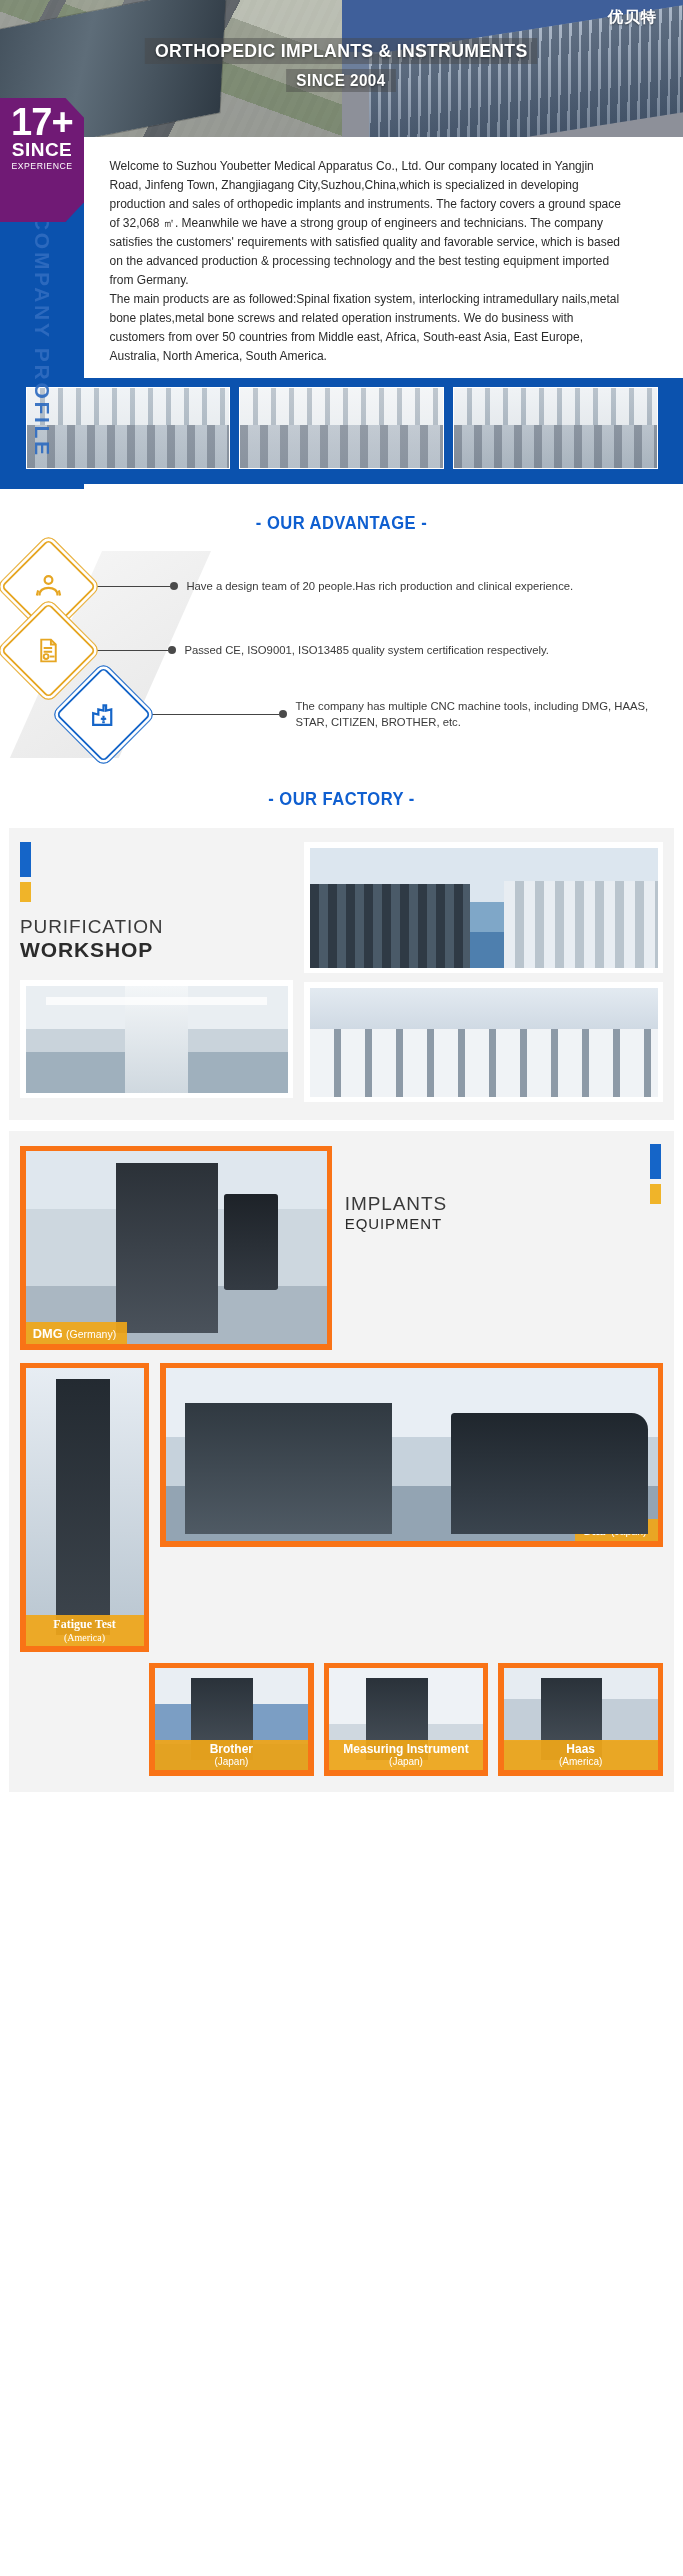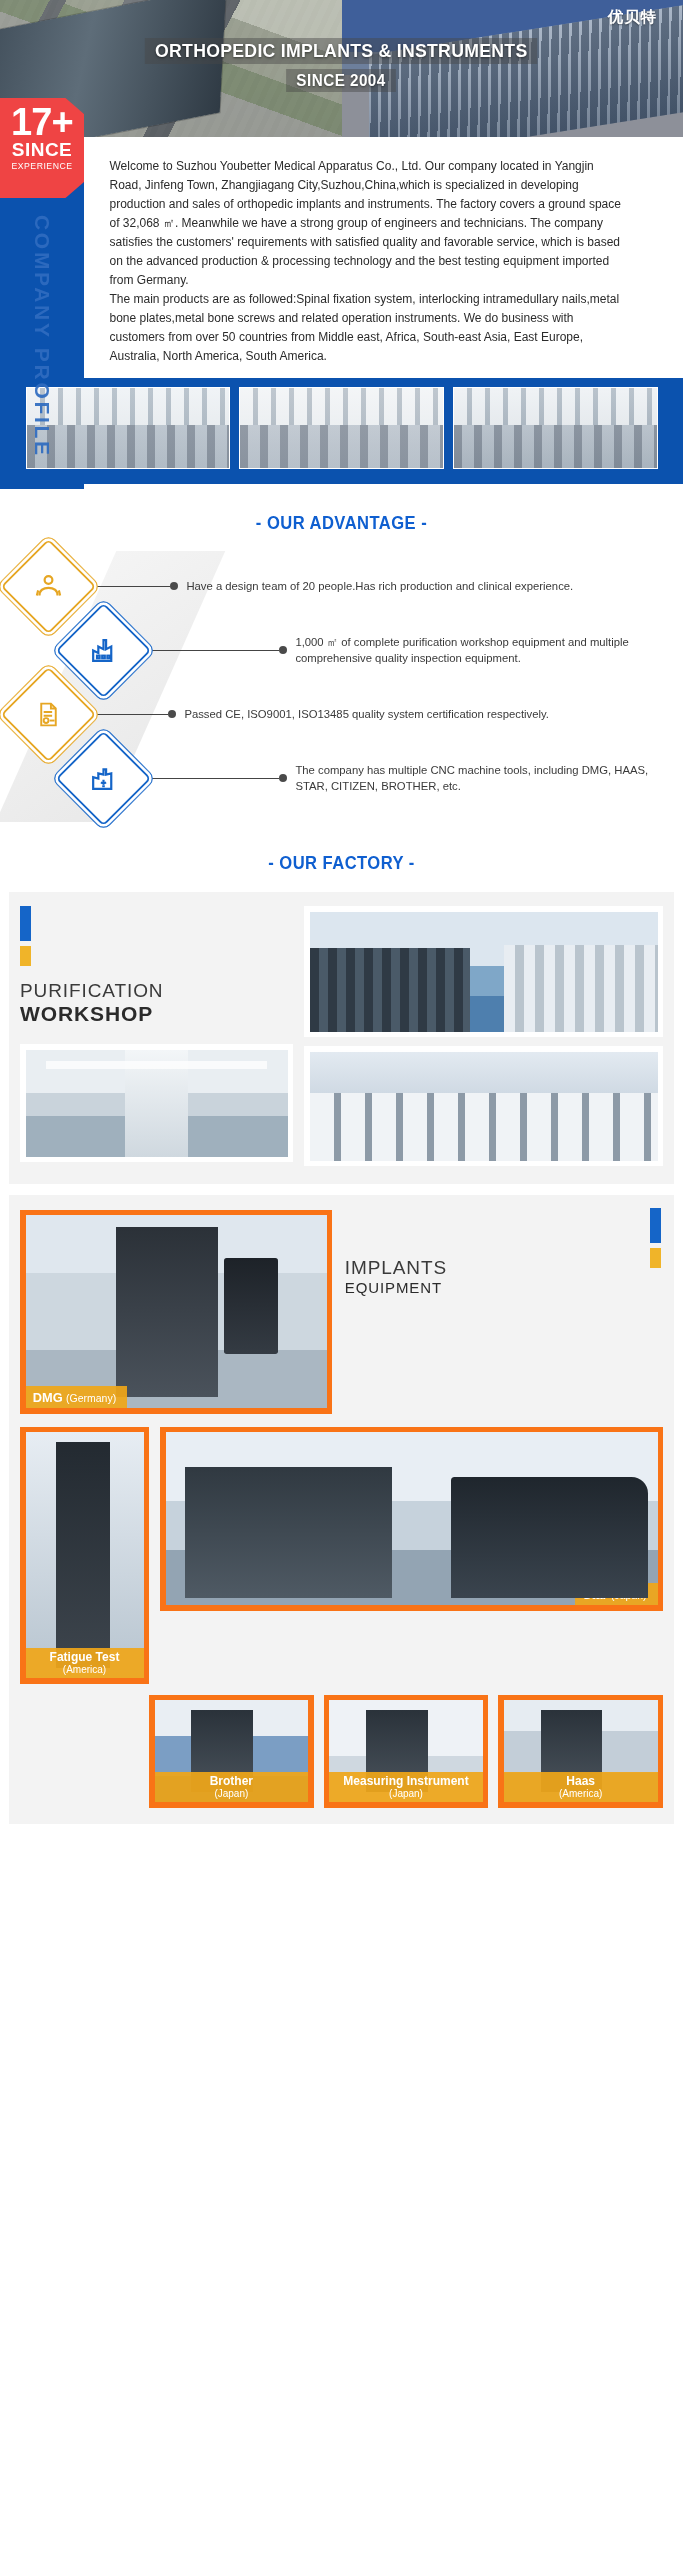--- a/index.html
+++ b/index.html
@@ -73,22 +73,22 @@
   .hero-caption .l1 { font-size:19px; letter-spacing:0.3px; }
   .hero-caption .l2 { font-size:16.4px; margin-top:5.5px; letter-spacing:0.5px; }
 
   
   .profile { position:relative; width:683px; background:#fff; padding-bottom:5.5px; }
   .profile-blue {
     position:absolute; left:0; top:0; width:84px; bottom:0;
     background:#0b52ae;
   }
   .years-badge {
-    position:absolute; left:0; top:-39px; width:84px; height:100px;
-    background:#ef4444; z-index:4;
+    position:absolute; left:0; top:-39px; width:84px; height:124px;
+    background:#701a75; z-index:4;
     clip-path:polygon(0 0, 78% 0, 100% 16%, 100% 84%, 78% 100%, 0 100%);
     color:#fff; text-align:center; padding-top:7.3px;
     box-shadow:1.8px 2.7px 5.5px rgba(0,0,0,.18);
   }
   .years-badge .num {
     font-size:38px; font-weight:bold; line-height:.92; letter-spacing:-0.9px;
     font-family:"Liberation Sans Narrow","Liberation Sans",sans-serif;
   }
   .years-badge .yr {
     font-size:19px; font-weight:bold; line-height:1; letter-spacing:0.5px;
@@ -202,22 +202,22 @@
     background:linear-gradient(#2b3138,#4a525b); }
   .dmg::after{ content:""; position:absolute; left:66%; top:22%; width:18%; height:50%;
     background:linear-gradient(#1d2228,#343b43); border-radius:2.7px; }
   .eq-right { flex:1; padding-top:47px; }
   .eq-h1 { font-size:19px; color:#3a3a3a; letter-spacing:0.9px;
            font-family:"Liberation Sans Narrow","Liberation Sans",sans-serif; }
   .eq-h2 { font-size:15px; color:#2b2b2b; font-weight:normal; letter-spacing:0.9px;
            font-family:"Liberation Sans Narrow","Liberation Sans",sans-serif; }
   .eq-ticks { position:absolute; right:12.8px; top:12.8px; }
   .eq-mid { display:flex; gap:11px; margin-top:12.8px; align-items:flex-start; }
-  .fatigue { width:118px; height:246px;
-    background:linear-gradient(#e7edf3,#b7c4cf); position:relative; }
+  .fatigue { width:118px; height:278px;
+    background:linear-gradient(#e7edf3,#b7c4cf); position:relative;font-family:Liberation Serif, serif; }
   .fatigue::before{ content:""; position:absolute; left:26%; top:4%; width:46%; height:92%;
     background:linear-gradient(#232a31,#3d454d); }
   .star { flex:1; height:173px;
     background:linear-gradient(#e8eef4 0 40%, #c6d2dc 40% 68%, #93a4b3 68%); position:relative; }
   .star::before{ content:""; position:absolute; left:4%; top:20%; width:42%; height:76%;
     background:linear-gradient(#303941,#4f5a64); }
   .star::after{ content:""; position:absolute; right:2%; top:26%; width:40%; height:70%;
     background:linear-gradient(#1f262d,#3a444e); border-radius:3.6px 16.4px 0 0; }
   .eq-bottom { display:flex; gap:10px; margin-top:11px; }
   .eq-bottom .eq-card { flex:1; }
@@ -274,33 +274,20 @@
           <circle cx="12" cy="7" r="3"></circle>
             <path d="M5 19c0-4 3-6 7-6s7 2 7 6"></path>
             <path d="M4 15l-1 4M20 15l1 4"></path>
         </svg>
       </div>
       <div class="connector" style="width:84px"></div>
       <div class="dot"></div>
       <div class="adv-text">Have a design team of 20 people.Has rich production and clinical experience.</div>
     </div>
 
-    <div class="adv-row offset" style="margin-top:-11px">
-      <div class="adv-diamond blue">
-        <svg class="ic" width="31" height="31" viewBox="0 0 24 24" fill="none" stroke="#1565c8" stroke-width="1.7">
-          <path d="M4 20V12l4 2V9l4 2V4h2v7l4-2v11z"></path>
-            <rect x="7" y="16" width="2" height="2"></rect>
-          <rect x="11" y="16" width="2" height="2"></rect>
-            <rect x="15" y="16" width="2" height="2"></rect>
-        </svg>
-      </div>
-      <div class="connector" style="width:138px"></div>
-      <div class="dot"></div>
-      <div class="adv-text">1,000 ㎡ of complete purification workshop equipment and multiple comprehensive quality inspection equipment.</div>
-    </div>
 
     <div class="adv-row" style="margin-top:-11px">
       <div class="adv-diamond gold">
         <svg class="ic" width="29" height="29" viewBox="0 0 24 24" fill="none" stroke="#e6a623" stroke-width="1.6">
           <path d="M6 3h8l4 4v14H6z"></path>
             <path d="M14 3v4h4"></path>
             <path d="M8 10h7M8 13h7"></path>
           <circle cx="10" cy="17" r="2"></circle>
             <path d="M13 17h4"></path>
         </svg>

